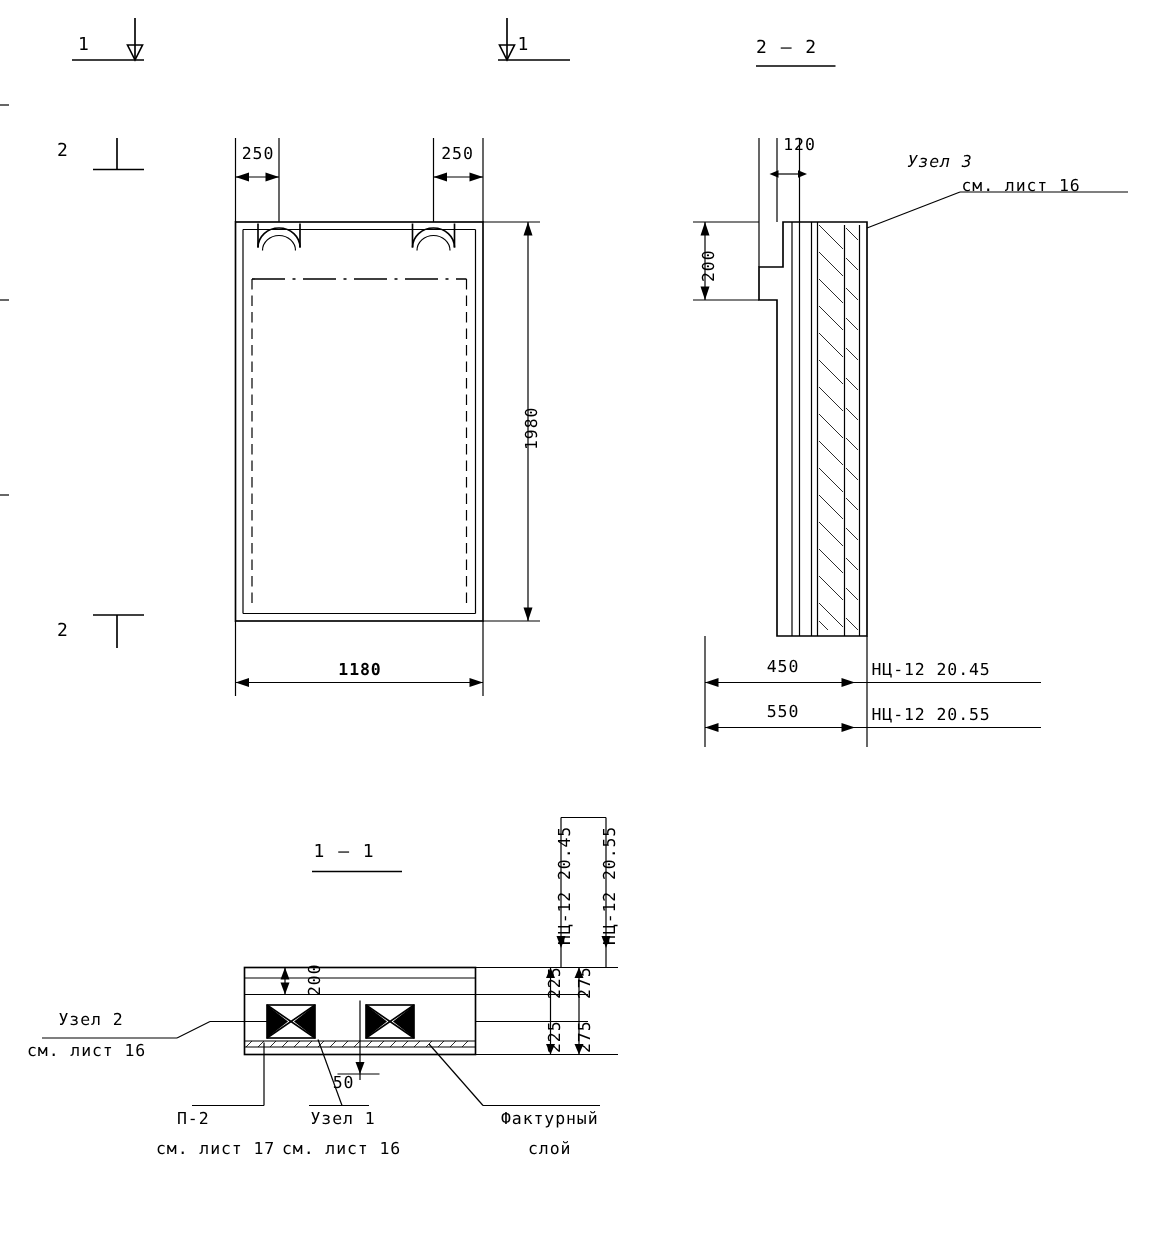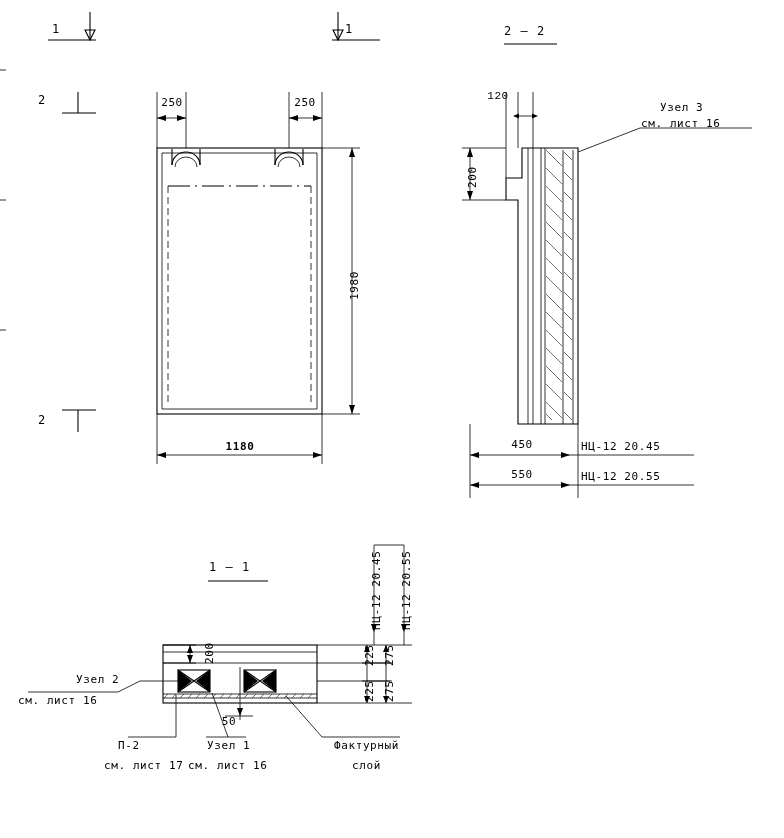--- a/index.html
+++ b/index.html
@@ -308,39 +308,39 @@
 <div class="lbl big" style="left:38px; top:413px;">2</div>
 
 <div class="lbl big" style="left:504px; top:24px;text-align:right;">2 — 2</div>
 <div class="lbl big" style="left:209px; top:560px;text-align:center;">1 — 1</div>
 
 <div class="lbl ctr" style="left:172px; top:96px;">250</div>
 <div class="lbl ctr" style="left:305px; top:96px;">250</div>
 <div class="lbl vert" style="left:348px; top:300px;">1980</div>
 <div class="lbl ctr" style="left:240px; top:440px;font-weight:bold;">1180</div>
 
-<div class="lbl ctr" style="left:498px; top:90px;font-family:Liberation Mono, monospace;">120</div>
+<div class="lbl ctr" style="left:533px; top:90px;">120</div>
 <div class="lbl vert" style="left:466px; top:188px;">200</div>
 <div class="lbl ctr" style="left:522px; top:438px;">450</div>
 <div class="lbl ctr" style="left:522px; top:468px;">550</div>
-<div class="lbl" style="left:660px; top:101px;">Узел 3</div>
+<div class="lbl" style="left:605px; top:101px;font-style:italic;">Узел 3</div>
 <div class="lbl" style="left:641px; top:117px;">см. лист 16</div>
 <div class="lbl" style="left:581px; top:440px;">НЦ-12 20.45</div>
 <div class="lbl" style="left:581px; top:470px;">НЦ-12 20.55</div>
 
 <div class="lbl vert" style="left:203px; top:664px;">200</div>
 <div class="lbl ctr" style="left:229px; top:715px;">50</div>
 <div class="lbl vert" style="left:363px; top:666px;">225</div>
 <div class="lbl vert" style="left:363px; top:702px;">225</div>
 <div class="lbl vert" style="left:383px; top:666px;">275</div>
 <div class="lbl vert" style="left:383px; top:702px;">275</div>
 <div class="lbl vert" style="left:370px; top:630px;">НЦ-12 20.45</div>
 <div class="lbl vert" style="left:400px; top:630px;">НЦ-12 20.55</div>
 
-<div class="lbl" style="left:39px; top:673px;margin-left:37px;">Узел 2</div>
+<div class="lbl" style="left:39px; top:673px;">Узел 2</div>
 <div class="lbl" style="left:18px; top:694px;">см. лист 16</div>
 <div class="lbl" style="left:118px; top:739px;">П-2</div>
 <div class="lbl" style="left:104px; top:759px;">см. лист 17</div>
 <div class="lbl" style="left:207px; top:739px;">Узел 1</div>
 <div class="lbl" style="left:188px; top:759px;">см. лист 16</div>
 <div class="lbl" style="left:334px; top:739px;">Фактурный</div>
 <div class="lbl" style="left:352px; top:759px;">слой</div>
 
 </div>
 

